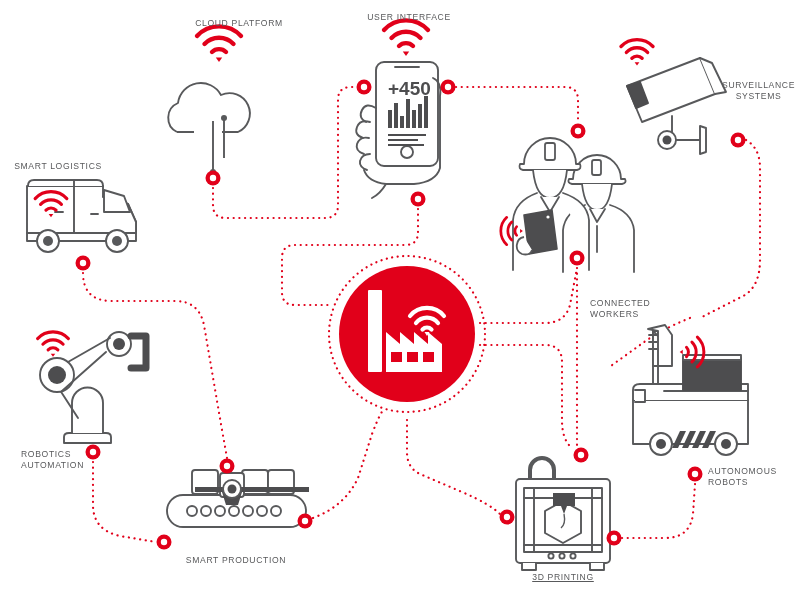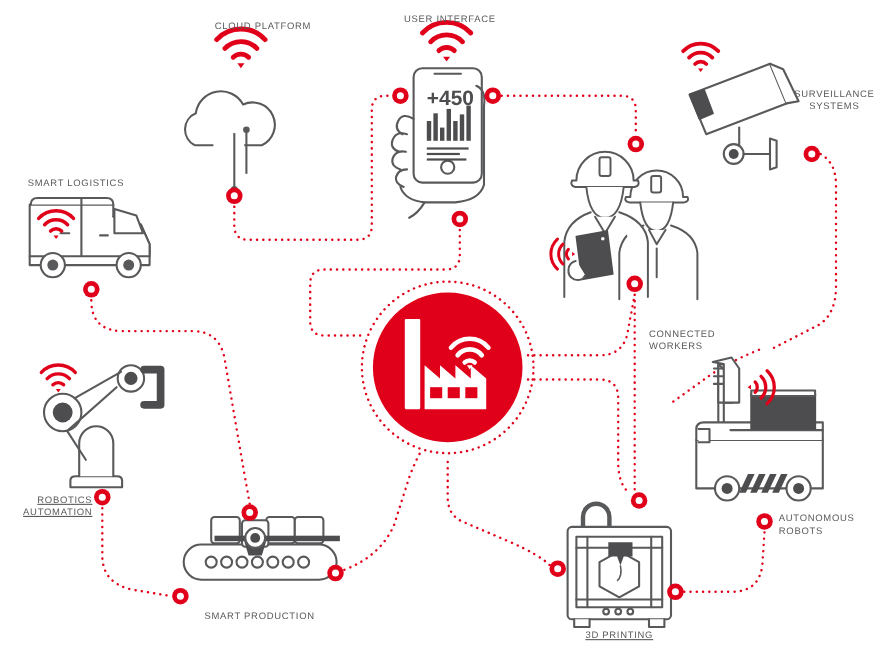--- a/index.html
+++ b/index.html
@@ -31,21 +31,21 @@
     font-size: 8.6px;
     letter-spacing: 0.65px;
     color: #58595b;
     line-height: 11px;
     white-space: pre-line;
     text-transform: uppercase;
     user-select: none;
   }
   .lbl-center   { text-align: center; transform: translateX(-50%); }
   .lbl-left     { text-align: left; }
-  .lbl-right    { text-align: right; transform: translateX(-100%); text-decoration: underline; }
+  .lbl-right    { transform: translateX(-100%); }
 </style>
 </head>
 <body>
 
 <div id="canvas">
 
   <svg id="diagram-svg" viewBox="0 0 800 594" xmlns="http://www.w3.org/2000/svg">
 
     <defs>
       <g id="wifi-red-lg">
@@ -421,21 +421,21 @@
     </g>
   </svg>
 
   <div class="node-label lbl-center" style="left:219px; top:18px;margin-left:20px;">CLOUD PLATFORM</div>
 
   <div class="node-label lbl-center" style="left:409px; top:12px;">USER INTERFACE</div>
 
   <div class="node-label lbl-left" style="left:722px; top:80px;text-align:center;">SURVEILLANCE
 SYSTEMS</div>
 
-  <div class="node-label lbl-center" style="left:69px; top:161px;">SMART LOGISTICS</div>
+  <div class="node-label lbl-center" style="left:58px; top:161px;">SMART LOGISTICS</div>
 
   <div class="node-label lbl-left" style="left:590px; top:258px;margin-top:40px;">CONNECTED
 WORKERS</div>
 
   <div class="node-label lbl-right" style="left:84px; top:449px;">ROBOTICS
 AUTOMATION</div>
 
   <div class="node-label lbl-left" style="left:708px; top:466px;">AUTONOMOUS
 ROBOTS</div>
 

